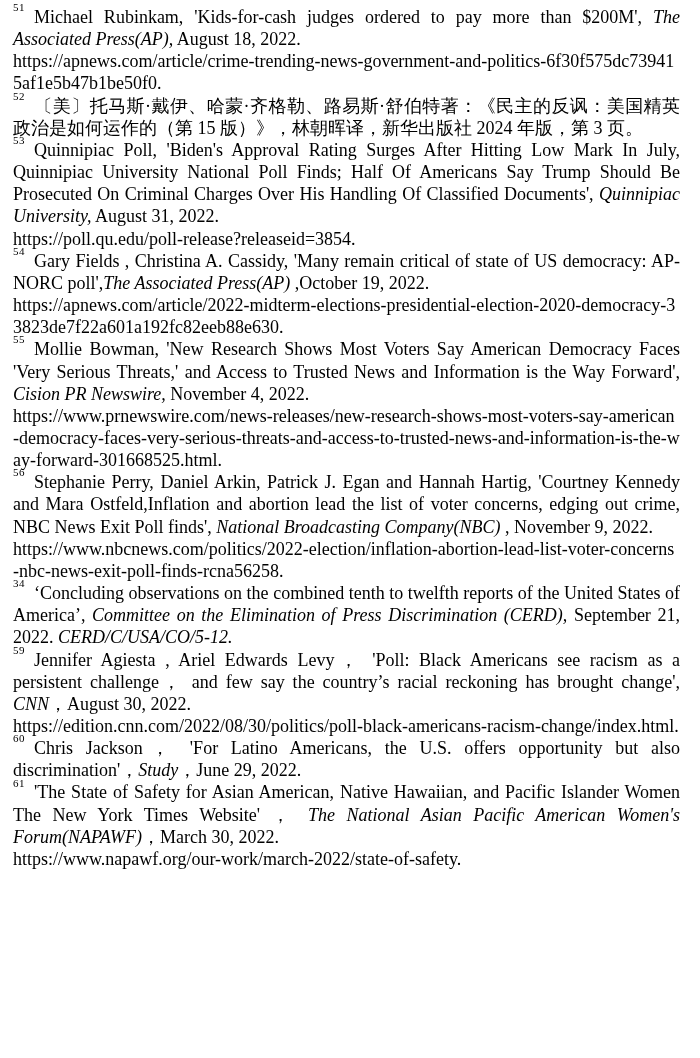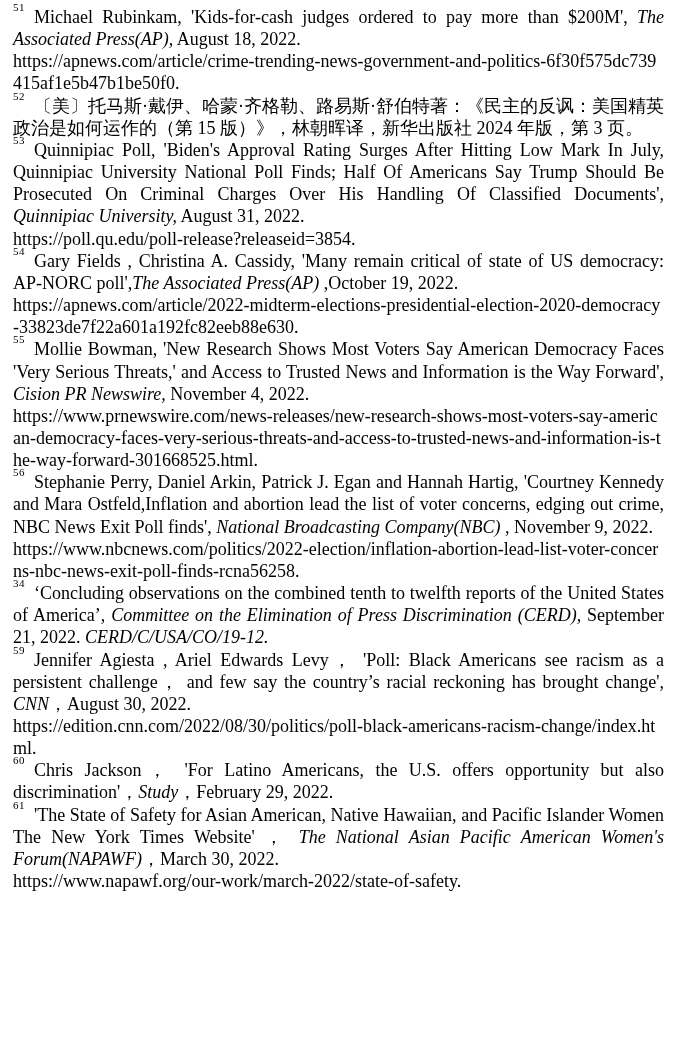--- a/index.html
+++ b/index.html
@@ -9,21 +9,21 @@
   }
   body {
     width: 700px;
     height: 1058px;
     overflow: hidden;
   }
   .page {
     box-sizing: border-box;
     width: 700px;
     height: 863px;
-    padding: 6px 36px 0 13px;
+    padding: 6px 20px 0 13px;
     background: #ffffff;
     color: #000000;
     font-family: "Liberation Serif", "DejaVu Serif", serif;
     font-size: 18px;
     line-height: 22.15px;
   }
   p.footnote {
     margin: 0;
     padding: 0;
     text-align: justify;
@@ -48,18 +48,18 @@
 <body>
 
 <div class="page">
   <div id="footnote-list">
       <p class="footnote"><sup class="fn-num">51</sup><span class="run normal">Michael Rubinkam, 'Kids-for-cash judges ordered to pay more than $200M', </span><span class="run italic">The Associated Press(AP),</span><span class="run normal"> August 18, 2022.</span><br><span class="run url">https://apnews.com/article/crime-trending-news-government-and-politics-6f30f575dc739415af1e5b47b1be50f0.</span></p>
       <p class="footnote"><sup class="fn-num">52</sup><span class="run normal">〔美〕托马斯·戴伊、哈蒙·齐格勒、路易斯·舒伯特著：《民主的反讽：美国精英政治是如何运作的（第 15 版）》，林朝晖译，新华出版社 2024 年版，第 3 页。</span></p>
       <p class="footnote"><sup class="fn-num">53</sup><span class="run normal">Quinnipiac Poll, 'Biden's Approval Rating Surges After Hitting Low Mark In July, Quinnipiac University National Poll Finds; Half Of Americans Say Trump Should Be Prosecuted On Criminal Charges Over His Handling Of Classified Documents', </span><span class="run italic">Quinnipiac University,</span><span class="run normal"> August 31, 2022.</span><br><span class="run url">https://poll.qu.edu/poll-release?releaseid=3854.</span></p>
       <p class="footnote"><sup class="fn-num">54</sup><span class="run normal">Gary Fields , Christina A. Cassidy, 'Many remain critical of state of US democracy: AP-NORC poll',</span><span class="run italic">The Associated Press(AP)</span><span class="run normal"> ,October 19, 2022.</span><br><span class="run url">https://apnews.com/article/2022-midterm-elections-presidential-election-2020-democracy-33823de7f22a601a192fc82eeb88e630.</span></p>
       <p class="footnote"><sup class="fn-num">55</sup><span class="run normal">Mollie Bowman, 'New Research Shows Most Voters Say American Democracy Faces 'Very Serious Threats,' and Access to Trusted News and Information is the Way Forward', </span><span class="run italic">Cision PR Newswire,</span><span class="run normal"> November 4, 2022.</span><br><span class="run url">https://www.prnewswire.com/news-releases/new-research-shows-most-voters-say-american-democracy-faces-very-serious-threats-and-access-to-trusted-news-and-information-is-the-way-forward-301668525.html.</span></p>
       <p class="footnote"><sup class="fn-num">56</sup><span class="run normal">Stephanie Perry, Daniel Arkin, Patrick J. Egan and Hannah Hartig, 'Courtney Kennedy and Mara Ostfeld,Inflation and abortion lead the list of voter concerns, edging out crime, NBC News Exit Poll finds', </span><span class="run italic">National Broadcasting Company(NBC)</span><span class="run normal"> , November 9, 2022.</span><br><span class="run url">https://www.nbcnews.com/politics/2022-election/inflation-abortion-lead-list-voter-concerns-nbc-news-exit-poll-finds-rcna56258.</span></p>
-      <p class="footnote"><sup class="fn-num">34</sup><span class="run normal">‘Concluding observations on the combined tenth to twelfth reports of the United States of America’, </span><span class="run italic">Committee on the Elimination of Press Discrimination (CERD),</span><span class="run normal"> September 21, 2022. </span><span class="run italic">CERD/C/USA/CO/19-12.</span></p>
+      <p class="footnote"><sup class="fn-num">34</sup><span class="run normal">‘Concluding observations on the combined tenth to twelfth reports of the United States of America’, </span><span class="run italic">Committee on the Elimination of Press Discrimination (CERD),</span><span class="run normal"> September 21, 2022. </span><span class="run italic">CERD/C/USA/CO/5-12.</span></p>
       <p class="footnote"><sup class="fn-num">59</sup><span class="run normal">Jennifer Agiesta , Ariel Edwards Levy， 'Poll: Black Americans see racism as a persistent challenge， and few say the country’s racial reckoning has brought change', </span><span class="run italic">CNN</span><span class="run normal">，August 30, 2022.</span><br><span class="run url">https://edition.cnn.com/2022/08/30/politics/poll-black-americans-racism-change/index.html.</span></p>
-      <p class="footnote"><sup class="fn-num">60</sup><span class="run normal">Chris Jackson， 'For Latino Americans, the U.S. offers opportunity but also discrimination'，</span><span class="run italic">Study</span><span class="run normal">，February 29, 2022.</span><br></p>
+      <p class="footnote"><sup class="fn-num">60</sup><span class="run normal">Chris Jackson， 'For Latino Americans, the U.S. offers opportunity but also discrimination'，</span><span class="run italic">Study</span><span class="run normal">，June 29, 2022.</span><br></p>
       <p class="footnote"><sup class="fn-num">61</sup><span class="run normal">'The State of Safety for Asian American, Native Hawaiian, and Pacific Islander Women The New York Times Website' ， </span><span class="run italic">The National Asian Pacific American Women's Forum(NAPAWF)</span><span class="run normal">，March 30, 2022.</span><br><span class="run url">https://www.napawf.org/our-work/march-2022/state-of-safety.</span></p>
     </div>
 </div>
 
 </body></html>

